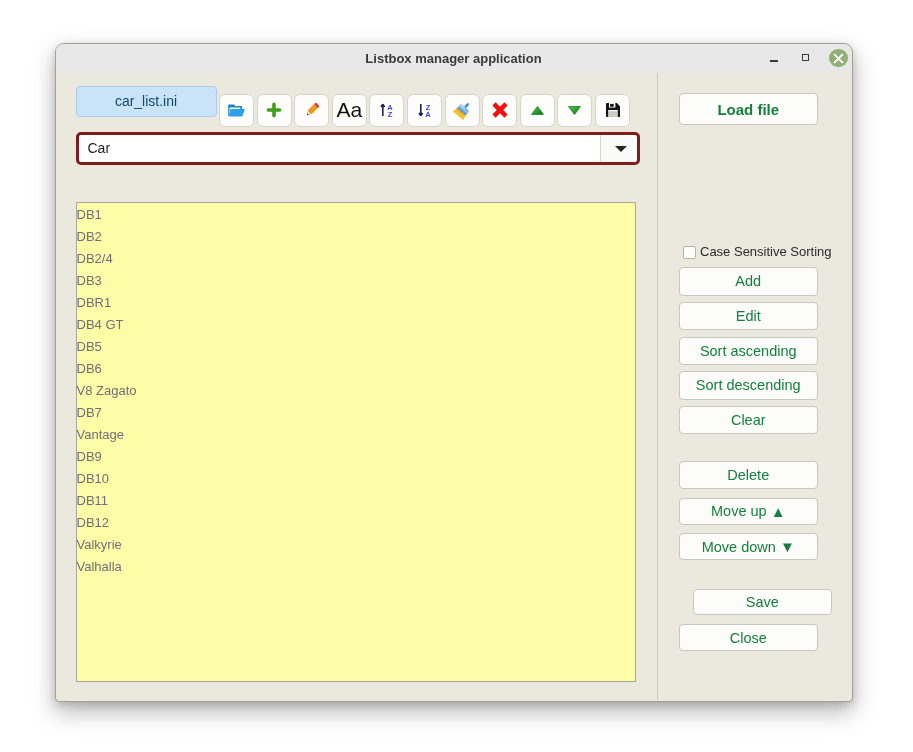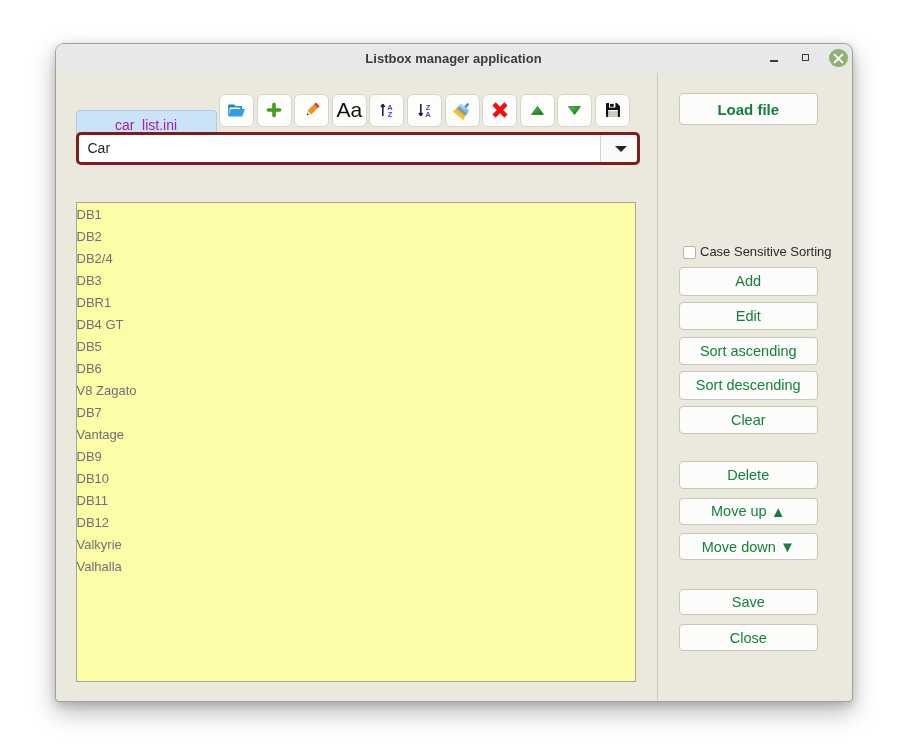--- a/index.html
+++ b/index.html
@@ -4,21 +4,21 @@
 <style>
 html,body{margin:0;padding:0;}
 body{width:913px;height:752px;background:#ffffff;font-family:"Liberation Sans",sans-serif;position:relative;overflow:hidden;}
 .win{position:absolute;left:55px;top:43px;width:796px;height:657px;background:#ebe8dd;border:1px solid #a2a09a;border-radius:9px 9px 4px 4px;box-shadow:0 10px 24px rgba(0,0,0,0.28),0 3px 8px rgba(0,0,0,0.15);}
 .titlebar{position:absolute;left:0;top:0;width:795px;height:29px;background:#e8e8e8;border-radius:8px 8px 0 0;}
 .title{position:absolute;left:0;top:0;width:100%;height:29px;line-height:29px;text-align:center;font-size:13px;font-weight:bold;color:#3b3b3b;}
 .minbtn{position:absolute;left:713.6px;top:16px;width:8.8px;height:1.8px;background:#3a3a3a;}
 .maxbtn{position:absolute;left:745.5px;top:9.9px;width:5.6px;height:5.6px;border:1.5px solid #3a3a3a;background:transparent;}
 .closebtn{position:absolute;left:773px;top:4.5px;width:18.5px;height:18.5px;border-radius:50%;background:#8fb173;}
 .closebtn svg{position:absolute;left:0;top:0;}
-.entry{position:absolute;left:19.5px;top:66px;width:139px;height:28.5px;background:#cbe3f7;border:1px solid #aacbea;border-radius:4px;text-align:center;line-height:28.5px;font-size:14px;color:#a21caf;}
+.entry{position:absolute;left:19.5px;top:42px;width:139px;height:28.5px;background:#cbe3f7;border:1px solid #aacbea;border-radius:4px;text-align:center;line-height:28.5px;font-size:14px;color:#0c4a6e;}
 .tbtn{position:absolute;top:49.5px;width:33px;height:31px;background:#fdfdfc;border:1px solid #d7d4cc;border-radius:6px;display:flex;align-items:center;justify-content:center;}
 .combo{position:absolute;left:19.5px;width:558px;height:27px;background:#ffffff;border:3px solid #7f1d1d;border-radius:5px;font-size:14px;color:#1f1f1f;text-decoration:underline;}
 .combo .txt{position:absolute;left:9px;top:0;height:27px;line-height:27px;}
 .combo .arrbox{position:absolute;right:0;top:0;width:36px;height:27px;background:#fafaf9;border-left:1px solid #d9d6cd;border-radius:0 5px 5px 0;}
 .combo .arr{position:absolute;left:14px;top:10.5px;width:0;height:0;border-left:6px solid transparent;border-right:6px solid transparent;border-top:6.5px solid #252525;}
 .listbox{position:absolute;left:19.5px;top:157.5px;width:558px;height:478.5px;background:#fdfda8;border:1px solid #a9a59b;}
 .listbox .item{height:22px;line-height:22px;font-size:13px;color:#6f6f79;}
 .sep{position:absolute;left:601px;top:29px;width:1px;height:627px;background:#cbc7bc;}
 .rbtn{position:absolute;left:623px;width:136.5px;background:#fcfcfb;border:1px solid #c9c6bc;border-radius:4px;display:flex;align-items:center;justify-content:center;font-size:14.5px;color:#15803d;}
 .chk{position:absolute;left:626.5px;top:201.5px;width:11px;height:11px;background:#ffffff;border:1px solid #b7b3a9;border-radius:2px;}
@@ -173,15 +173,15 @@
   <div class="rbtn" style="top:223.2px;height:26.4px;">Add</div>
   <div class="rbtn" style="top:257.9px;height:26.4px;">Edit</div>
   <div class="rbtn" style="top:292.6px;height:26.4px;">Sort ascending</div>
   <div class="rbtn" style="top:327.3px;height:26.4px;">Sort descending</div>
   <div class="rbtn" style="top:362px;height:26.4px;">Clear</div>
   <div class="rbtn" style="top:417px;height:26.4px;">Delete</div>
 
   <div class="rbtn" style="top:454.2px;height:24.5px;">Move up&nbsp; <span style="font-size:15px;">▲</span></div>
   <div class="rbtn" style="top:489.3px;height:24.5px;">Move down&nbsp; <span style="font-size:15px;">▼</span></div>
 
-  <div class="rbtn" style="top:544.9px;height:24.5px;">Save</div>
+  <div class="rbtn" style="top:544.9px;height:24.5px;margin-left:14px;">Save</div>
   <div class="rbtn" style="top:580.3px;height:24.5px;">Close</div>
 </div>
 
 </body></html>

